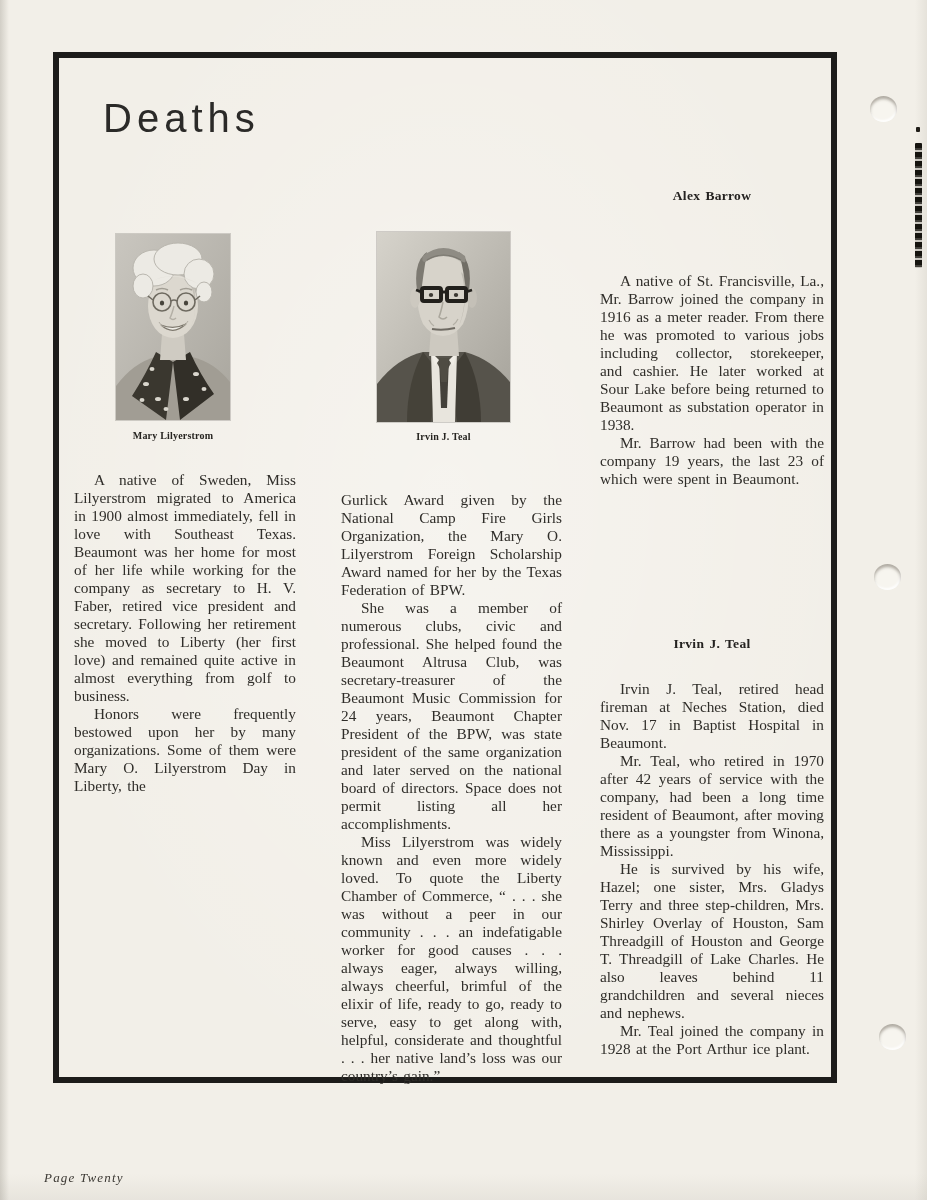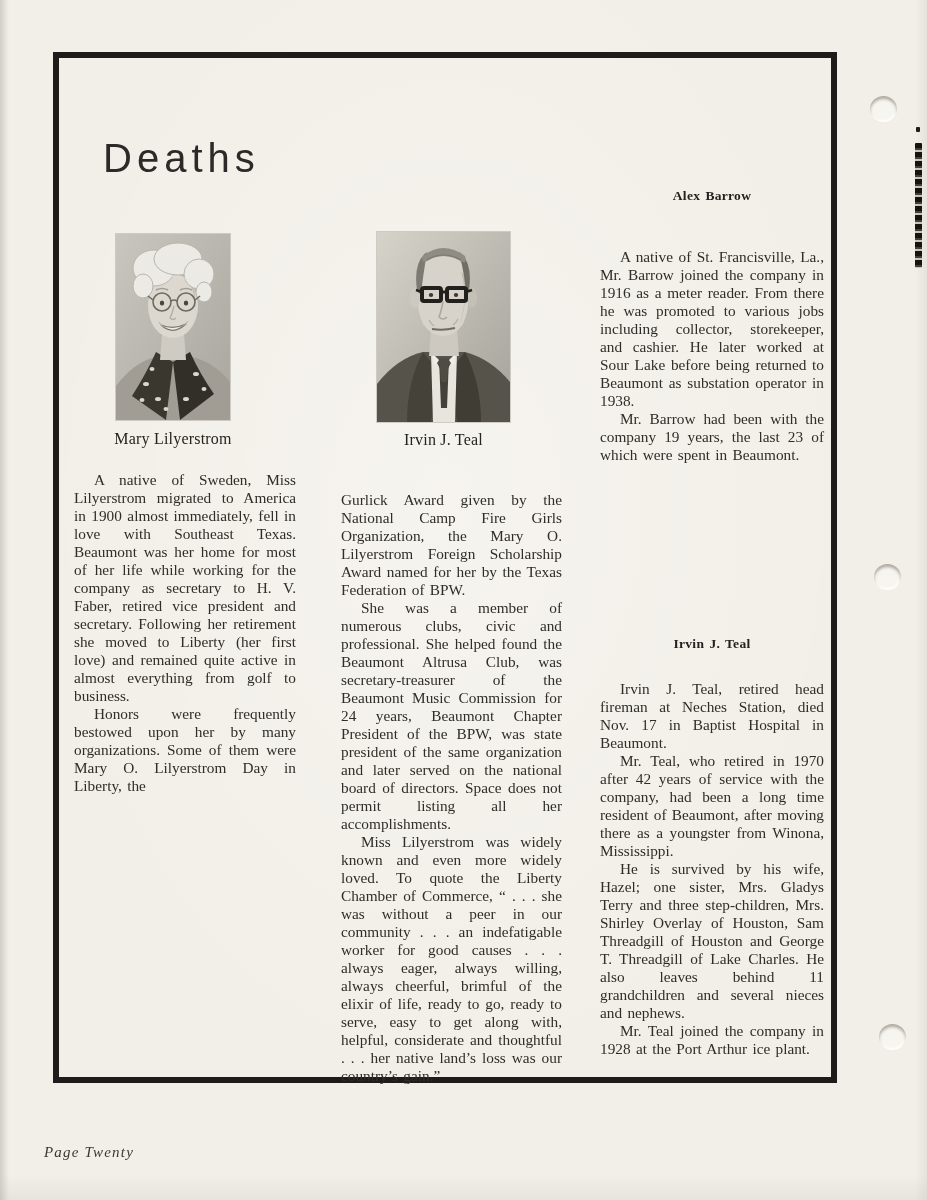--- a/index.html
+++ b/index.html
@@ -15,48 +15,48 @@
     color:#2f2d29;
   }
   .frame{
     position:absolute;left:53px;top:52px;width:784px;height:1031px;
     box-sizing:border-box;border:6px solid #1d1c1a;
     background:transparent;
   }
   .title{
     position:absolute;left:103px;top:96px;
     font-family:"Liberation Sans", sans-serif;
-    font-weight:300;font-size:40px;letter-spacing:5px;color:#2b2a28;margin-top:40px;
+    font-weight:300;font-size:40px;letter-spacing:5px;color:#2b2a28;
   }
   .photo{position:absolute;overflow:hidden;background:#bdbab3;box-shadow:0 0 0 1px rgba(90,88,82,0.25);}
   .photo svg{display:block;}
   #photo-mary{left:116px;top:234px;width:114px;height:186px;}
   #photo-irvin{left:377px;top:232px;width:133px;height:190px;}
   .caption{
     position:absolute;text-align:center;
-    font-weight:normal;font-size:16px;letter-spacing:0.2px;color:#262420;
+    font-weight:bold;font-size:10px;letter-spacing:0.2px;color:#262420;
   }
   #caption-mary{left:110px;top:430px;width:126px;}
   #caption-irvin{left:377px;top:431px;width:133px;}
   .col{position:absolute;text-align:justify;font-size:15.3px;line-height:18px;word-spacing:1.5px;}
   .col p{margin:0;}
   .col p.indent{text-indent:20px;}
   #col-1{left:74px;top:471px;width:222px;}
   #col-2{left:341px;top:471px;width:221px;margin-top:20px;}
   #col-3a{left:600px;top:188px;width:224px;}
   #col-3b{left:600px;top:636px;width:224px;}
   .sec-heading{
     text-align:center;font-weight:bold;font-size:13.5px;line-height:15px;
     letter-spacing:0.3px;color:#242220;margin:0;
   }
-  #col-3a .sec-heading{margin-bottom:45px;}
+  #col-3a .sec-heading{margin-bottom:69px;}
   #col-3b .sec-heading{margin-bottom:29px;}
   .footer{
-    position:absolute;left:44px;top:1144px;
-    font-style:italic;font-size:15px;letter-spacing:1.2px;color:#3b3833;
+    position:absolute;left:44px;top:1170px;
+    font-style:italic;font-size:13px;letter-spacing:1.2px;color:#3b3833;
   }
   .hole{
     position:absolute;width:27px;height:26px;border-radius:50%;
     background:#f7f5ef;
     box-shadow: inset 0 3px 3px rgba(118,112,100,0.55), inset -1px -2px 2px rgba(255,255,255,0.9);
   }
   #hole-top{left:870px;top:96px;}
   #hole-mid{left:874px;top:564px;}
   #hole-bot{left:879px;top:1024px;}
   .edge-mark{

